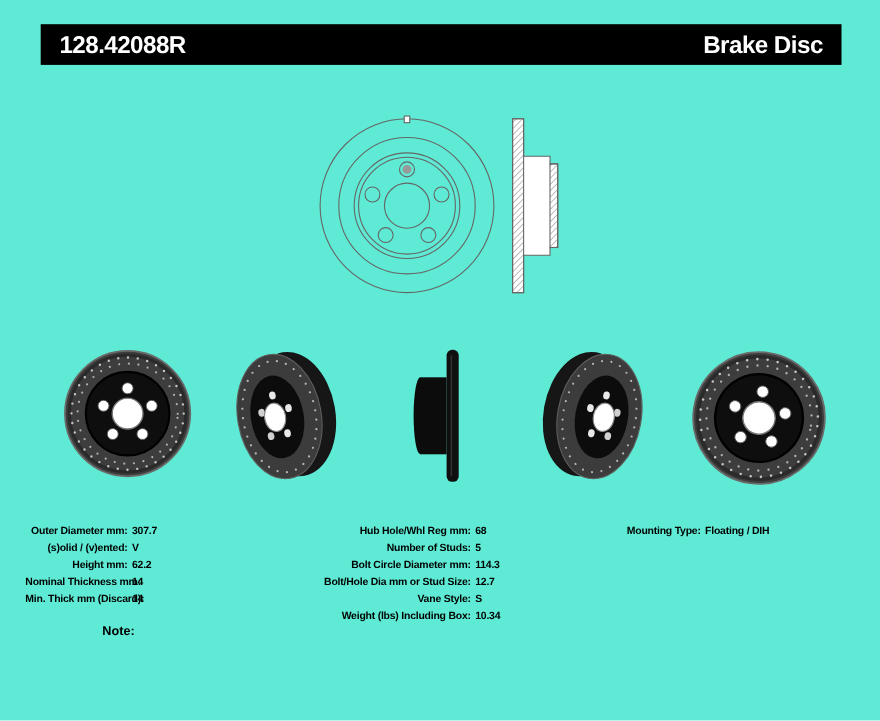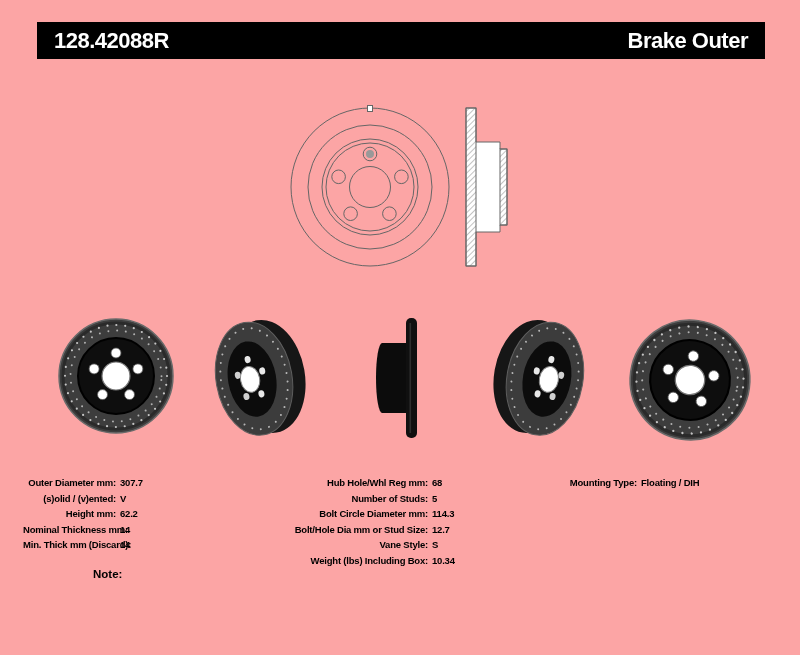--- a/index.html
+++ b/index.html
@@ -1,16 +1,16 @@
 <!DOCTYPE html>
 <html><head>
 <meta charset="utf-8">
 <style>
   html,body{margin:0;padding:0;background:#fff;}
-  .page{position:relative;width:800px;height:655px;background:#fca5a5;overflow:hidden;
+  .page{position:relative;width:800px;height:655px;background:#5eead4;overflow:hidden;
         font-family:"Liberation Sans", sans-serif;color:#000;}
   
   .bar{position:absolute;left:37px;width:728px;background:#000;color:#fff;
        display:flex;align-items:center;box-sizing:border-box;}
   .topbar{top:22px;height:37px;justify-content:space-between;padding:0 17px;
           font-size:22px;font-weight:bold;letter-spacing:-0.5px;}
   .specbar{top:444px;height:29px;justify-content:center;
            font-size:17px;font-weight:bold;letter-spacing:-0.3px;}
   
   .draw-svg{position:absolute;left:0;top:96px;}
@@ -28,21 +28,21 @@
   .spec-value{margin-left:4px;}
   .note{position:absolute;left:93px;top:568px;font-size:11.5px;font-weight:bold;}
 </style>
 </head>
 <body>
 
 <div class="page">
 
   <div class="bar topbar">
     <span>128.42088R</span>
-    <span>Brake Outer</span>
+    <span>Brake Disc</span>
   </div>
 
   <svg class="draw-svg" width="800" height="190" viewBox="0 0 800 190">
     <defs>
       <pattern id="hatch" width="4" height="4" patternUnits="userSpaceOnUse" patternTransform="rotate(45)">
         <line x1="0" y1="0" x2="0" y2="4" stroke="#777" stroke-width="0.9"></line>
       </pattern>
     </defs>
 
     <g stroke="#666" fill="none" stroke-width="1">

